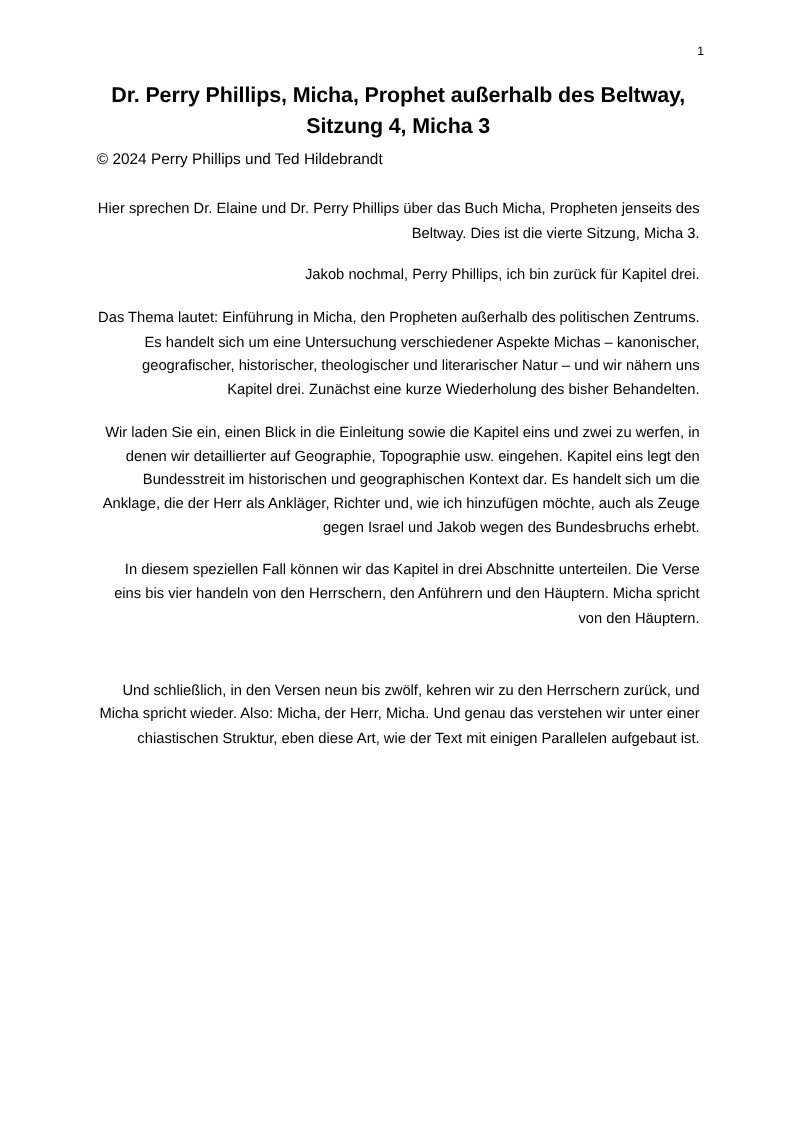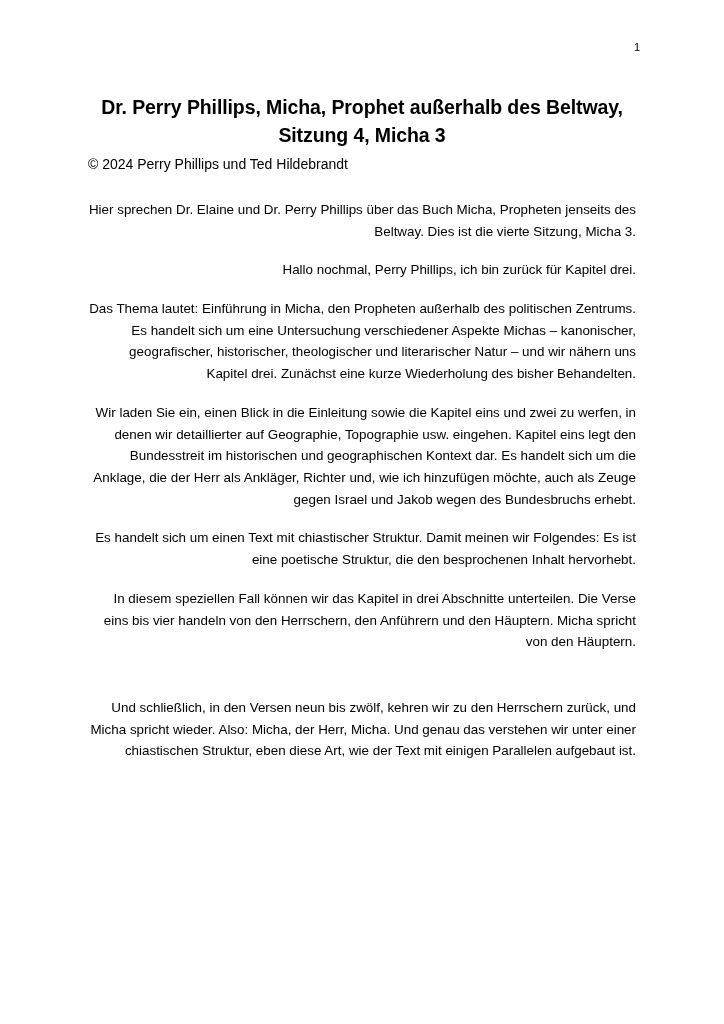--- a/index.html
+++ b/index.html
@@ -28,21 +28,21 @@
     right: 84px;
     font-size: 11px;
     color: #000;
     line-height: 1;
   }
   .content {
     padding: 0 88px;
   }
   .doc-title {
     margin: 0;
-    padding-top: 94px;
+    padding-top: 74px;
     font-size: 19.5px;
     font-weight: bold;
     text-align: center;
     line-height: 1.42;
     letter-spacing: -0.1px;
   }
   .doc-copyright {
     margin: 6px 0 0 0;
     font-size: 14px;
     line-height: 1.4;
@@ -70,22 +70,21 @@
   <div class="page-number">1</div>
 
   <div class="content">
 
     <h1 class="doc-title">Dr. Perry Phillips, Micha, Prophet außerhalb des Beltway, Sitzung 4, Micha 3</h1>
 
     <p class="doc-copyright">© 2024 Perry Phillips und Ted Hildebrandt</p>
 
     <div class="body-text">
       <p class="para">Hier sprechen Dr. Elaine und Dr. Perry Phillips über das Buch Micha, Propheten jenseits des Beltway. Dies ist die vierte Sitzung, Micha 3.</p>
-      <p class="para">Hallo nochmal, Perry Phillips, ich bin zurück für Kapitel drei.</p>
+      <p class="para">Jakob nochmal, Perry Phillips, ich bin zurück für Kapitel drei.</p>
       <p class="para">Das Thema lautet: Einführung in Micha, den Propheten außerhalb des politischen Zentrums. Es handelt sich um eine Untersuchung verschiedener Aspekte Michas – kanonischer, geografischer, historischer, theologischer und literarischer Natur – und wir nähern uns Kapitel drei. Zunächst eine kurze Wiederholung des bisher Behandelten.</p>
       <p class="para">Wir laden Sie ein, einen Blick in die Einleitung sowie die Kapitel eins und zwei zu werfen, in denen wir detaillierter auf Geographie, Topographie usw. eingehen. Kapitel eins legt den Bundesstreit im historischen und geographischen Kontext dar. Es handelt sich um die Anklage, die der Herr als Ankläger, Richter und, wie ich hinzufügen möchte, auch als Zeuge gegen Israel und Jakob wegen des Bundesbruchs erhebt.</p>
-      <p class="para">Es handelt sich um einen Text mit chiastischer Struktur. Damit meinen wir Folgendes: Es ist eine poetische Struktur, die den besprochenen Inhalt hervorhebt.</p>
       <p class="para">In diesem speziellen Fall können wir das Kapitel in drei Abschnitte unterteilen. Die Verse eins bis vier handeln von den Herrschern, den Anführern und den Häuptern. Micha spricht von den Häuptern.</p>
       <p class="para">Und schließlich, in den Versen neun bis zwölf, kehren wir zu den Herrschern zurück, und Micha spricht wieder. Also: Micha, der Herr, Micha. Und genau das verstehen wir unter einer chiastischen Struktur, eben diese Art, wie der Text mit einigen Parallelen aufgebaut ist.</p>
     </div>
 
   </div>
 </div>
 
 </body></html>

